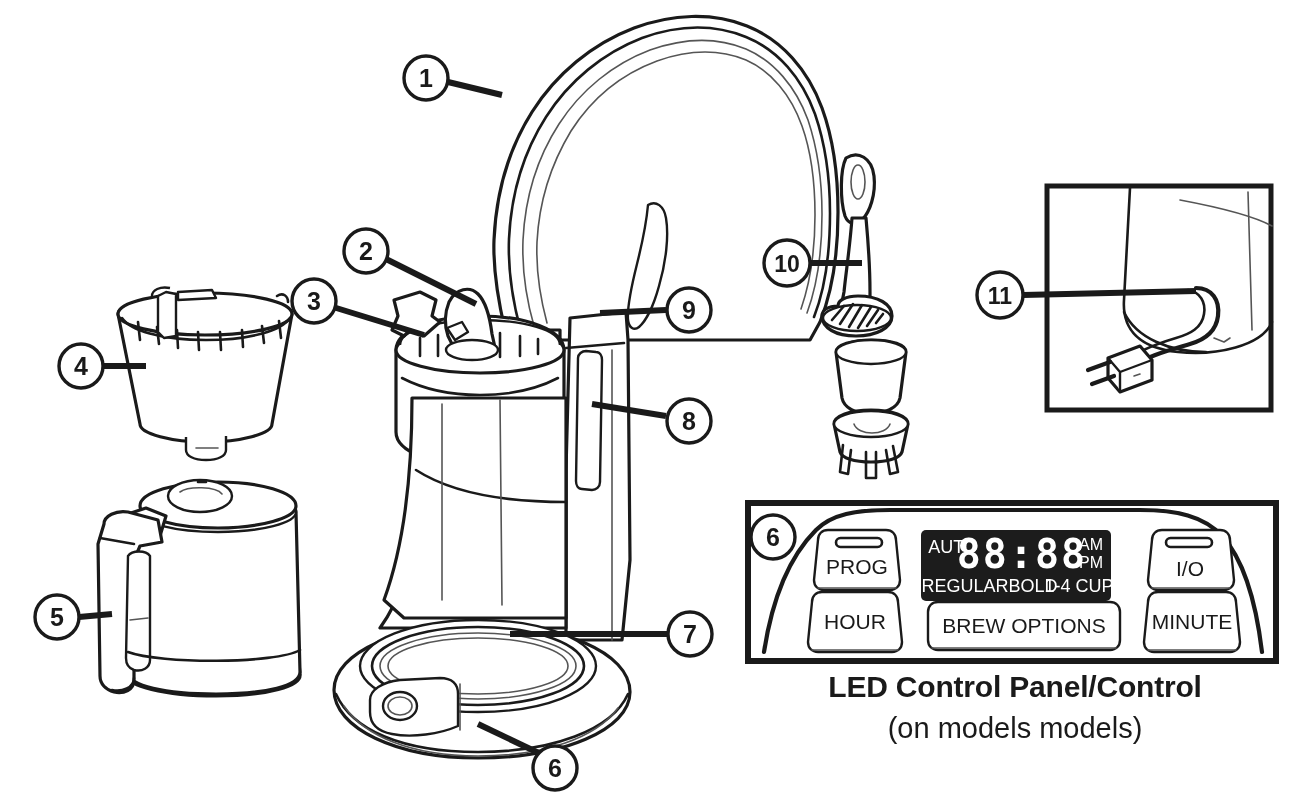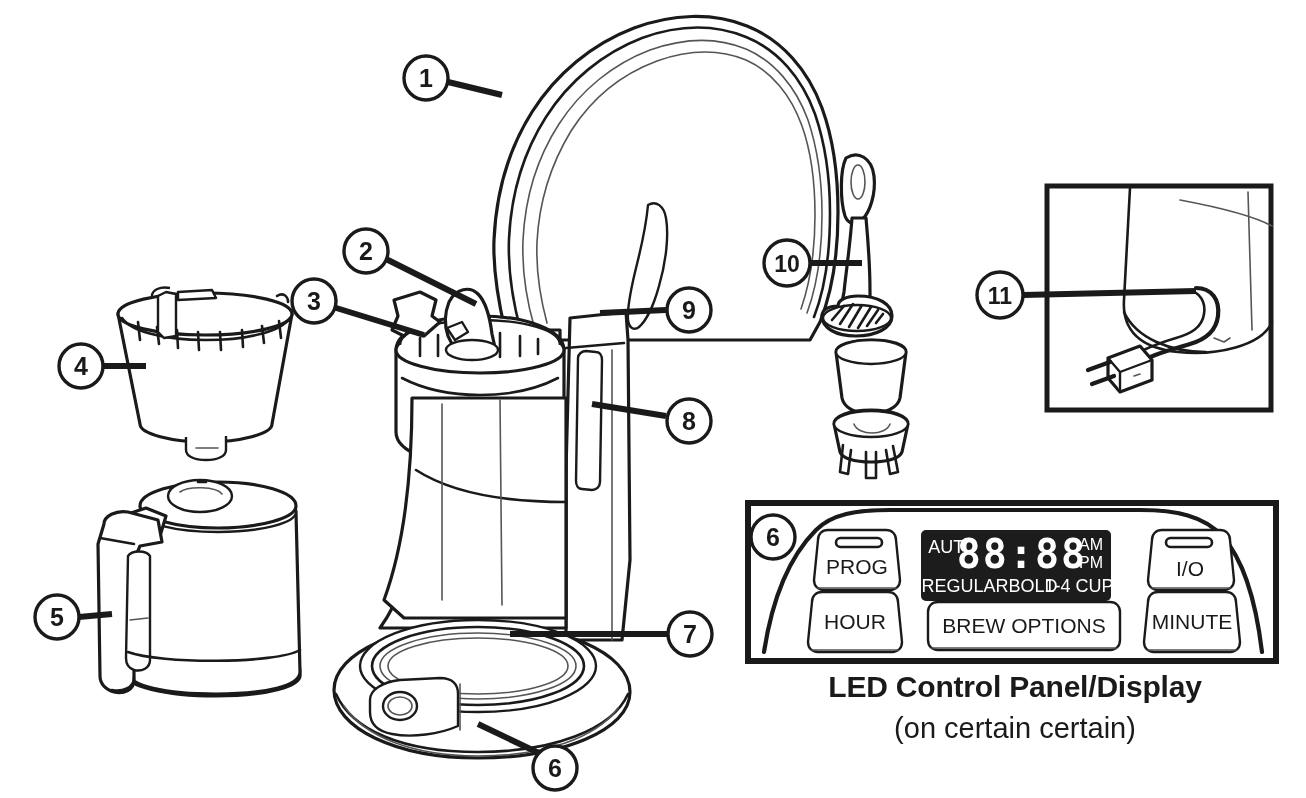--- a/index.html
+++ b/index.html
@@ -380,16 +380,16 @@
         <text class="cnum2" x="1000" y="304">11</text>
       </g>
       <g>
         <circle class="circ" cx="773" cy="537" r="22"></circle>
         <text class="cnum" x="773" y="546">6</text>
       </g>
     </g>
 
   </svg>
 
-  <div class="cap-line1">LED Control Panel/Display</div>
-  <div class="cap-line2">(on certain certain)</div>
+  <div class="cap-line1">LED Control Panel/Control</div>
+  <div class="cap-line2">(on models models)</div>
 
 </div>
 
 </body></html>

